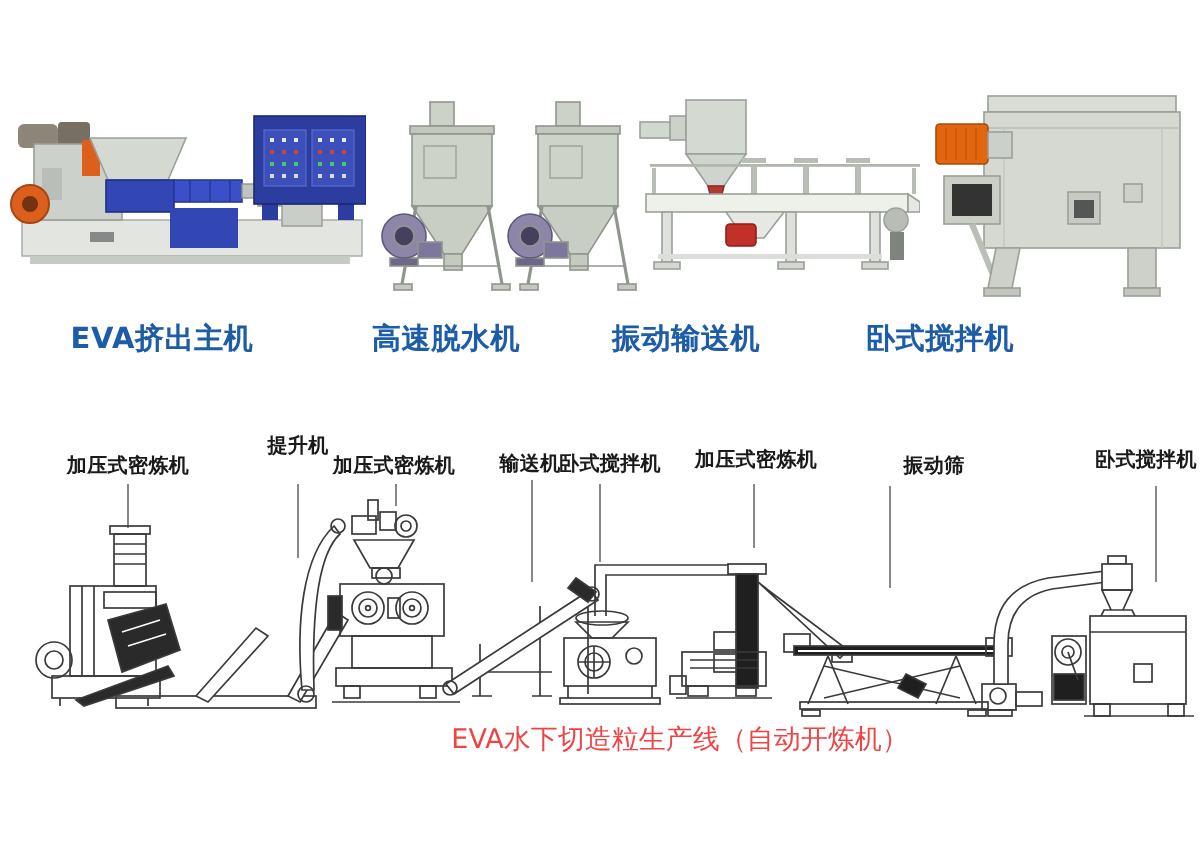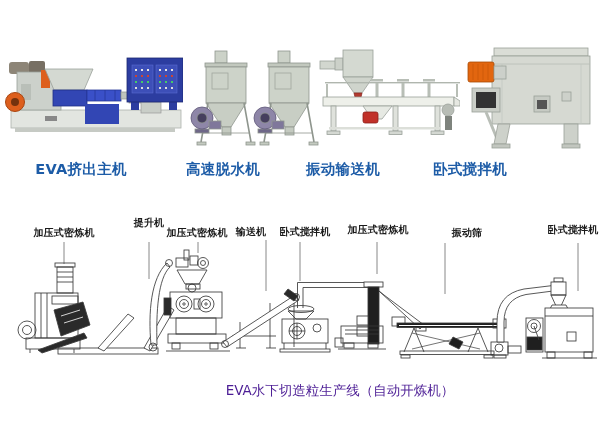--- a/index.html
+++ b/index.html
@@ -1,20 +1,20 @@
 <!DOCTYPE html>
 <html><head>
 <meta charset="utf-8">
 <style>
   html,body{margin:0;padding:0;background:#fff;}
   .page{position:relative;width:600px;height:421px;background:#fff;overflow:hidden;font-family:"DejaVu Sans","Liberation Sans",sans-serif;}
   .photo{position:absolute;}
   .plabel{position:absolute;color:#1d5ca7;font-weight:bold;font-size:14.5px;white-space:nowrap;transform:translateX(-50%);letter-spacing:0.3px;}
   .dlabel{position:absolute;color:#1a1a1a;font-weight:bold;font-size:10px;font-family:"Liberation Serif","DejaVu Serif",serif;white-space:nowrap;transform:translateX(-50%);letter-spacing:0.2px;}
-  .caption{position:absolute;left:340px;top:361px;transform:translateX(-50%);font-size:13.5px;color:#4c1d95;font-weight:normal;white-space:nowrap;margin-top:21px;}
+  .caption{position:absolute;left:340px;top:361px;transform:translateX(-50%);font-size:13.5px;color:#ef4444;font-weight:normal;white-space:nowrap;}
 </style>
 </head>
 <body>
 
 <div class="page">
 
   <svg class="photo" style="left:5px;top:56px" width="178" height="78" viewBox="0 0 178 78">
     <g>
       <rect x="6" y="54" width="170" height="18" fill="#e2e5e0" stroke="#adb2ac" stroke-width="0.8"></rect>
       <rect x="10" y="72" width="160" height="4" fill="#c6cac4"></rect>
@@ -168,21 +168,21 @@
   </svg>
 
   <div class="plabel" style="left:81px;top:160px">EVA挤出主机</div>
   <div class="plabel" style="left:223px;top:160px">高速脱水机</div>
   <div class="plabel" style="left:343px;top:160px">振动输送机</div>
   <div class="plabel" style="left:470px;top:160px">卧式搅拌机</div>
 
   <div class="dlabel" style="left:64px;top:226px">加压式密炼机</div>
   <div class="dlabel" style="left:149px;top:216px">提升机</div>
   <div class="dlabel" style="left:197px;top:226px">加压式密炼机</div>
-  <div class="dlabel" style="left:251px;top:225px">输送机</div>
+  <div class="dlabel" style="left:265px;top:225px">输送机</div>
   <div class="dlabel" style="left:305px;top:225px">卧式搅拌机</div>
   <div class="dlabel" style="left:378px;top:223px">加压式密炼机</div>
   <div class="dlabel" style="left:467px;top:226px">振动筛</div>
   <div class="dlabel" style="left:573px;top:223px">卧式搅拌机</div>
 
   <svg class="photo" style="left:0;top:238px" width="600" height="125" viewBox="0 238 600 125">
     <g stroke="#3a3a3a" stroke-width="0.85" fill="none">
       <g stroke="#6a6a6a" stroke-width="0.8">
         <path d="M64 242V264"></path>
           <path d="M149 242V279"></path>

